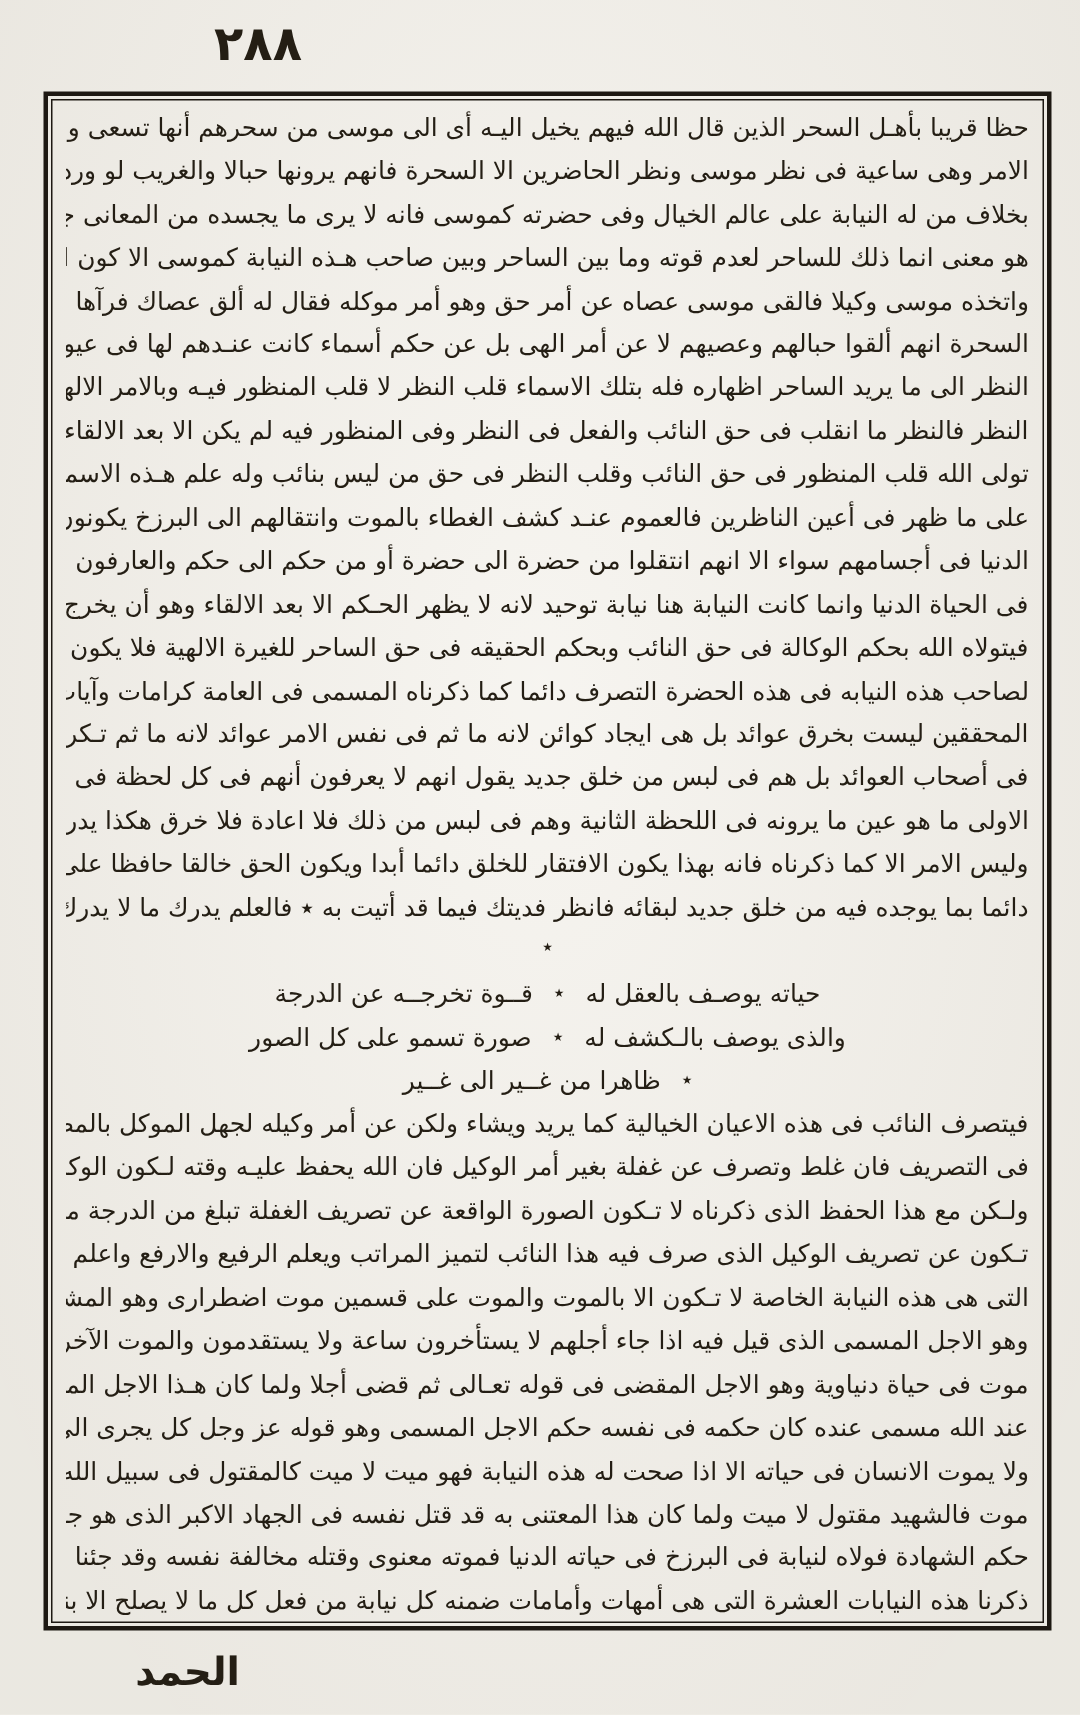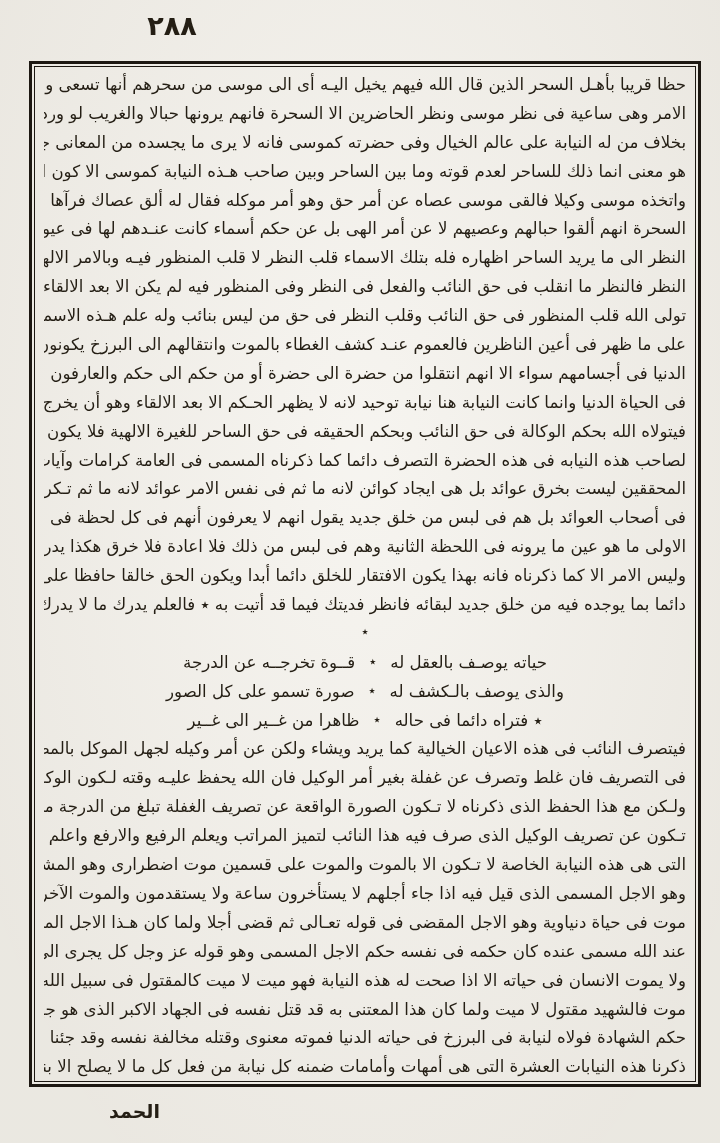--- a/index.html
+++ b/index.html
@@ -22,21 +22,21 @@
       radial-gradient(ellipse at 50% 40%, rgba(255,255,255,0.35), rgba(0,0,0,0.03) 85%),
       var(--paper);
   }
   .page-number{
     position:absolute;
     top:10px;
     left:112px;           
     right:auto;
     width:120px;
     text-align:center;
-    font-size:27px;
+    font-size:32px;
     font-weight:bold;
     letter-spacing:1px;
     color:var(--ink);
   }
   .frame-outer{
     position:absolute;
     top:61px;left:29px;
     width:672px;height:1026px;
     border:3.5px solid var(--frame);
     box-sizing:border-box;
@@ -74,21 +74,21 @@
   }
   .verse-line .hemistich{white-space:nowrap;}
   .verse-line .verse-sep{
     font-size:13px;
     position:relative;top:-2px;
   }
   .catchword{
     position:absolute;
     top:1100px;
     right:560px;   
-    font-size:19px;
+    font-size:26px;
     font-weight:bold;
     color:var(--ink);
   }
 </style>
 </head>
 <body>
 
 <div class="scan-page">
   <div class="page-number">٢٨٨</div>
 
@@ -121,21 +121,20 @@
             <span class="hemistich">حياته يوصـف بالعقل له</span>
             <span class="verse-sep">٭</span>
             <span class="hemistich">قــوة تخرجــه عن الدرجة</span>
           </div>
           <div class="verse-line">
             <span class="hemistich">والذى يوصف بالـكشف له</span>
             <span class="verse-sep">٭</span>
             <span class="hemistich">صورة تسمو على كل الصور</span>
           </div>
           <div class="verse-line">
-            <span class="hemistich">٭  فتراه دائما فى حاله</span>
             <span class="verse-sep">٭</span>
             <span class="hemistich">ظاهرا من غــير الى غــير</span>
           </div>
           <div class="line">فيتصرف النائب فى هذه الاعيان الخيالية كما يريد ويشاء ولكن عن أمر وكيله لجهل الموكل بالمصالح التى يعرفها الوكيل</div>
           <div class="line">فى التصريف فان غلط وتصرف عن غفلة بغير أمر الوكيل فان الله يحفظ عليـه وقته لـكون الوكالة كما قلنا دورية</div>
           <div class="line">ولـكن مع هذا الحفظ الذى ذكرناه لا تـكون الصورة الواقعة عن تصريف الغفلة تبلغ من الدرجة مبلغ الصورة التى</div>
           <div class="line">تـكون عن تصريف الوكيل الذى صرف فيه هذا النائب لتميز المراتب ويعلم الرفيع والارفع واعلم ان هـذه المرتبة</div>
           <div class="line">التى هى هذه النيابة الخاصة لا تـكون الا بالموت والموت على قسمين موت اضطرارى وهو المشهور فى العموم والعرف</div>
           <div class="line">وهو الاجل المسمى الذى قيل فيه اذا جاء أجلهم لا يستأخرون ساعة ولا يستقدمون والموت الآخر موت اختيارى وهو</div>
           <div class="line">موت فى حياة دنياوية وهو الاجل المقضى فى قوله تعـالى ثم قضى أجلا ولما كان هـذا الاجل المقضى معـلوم الوقت</div>

